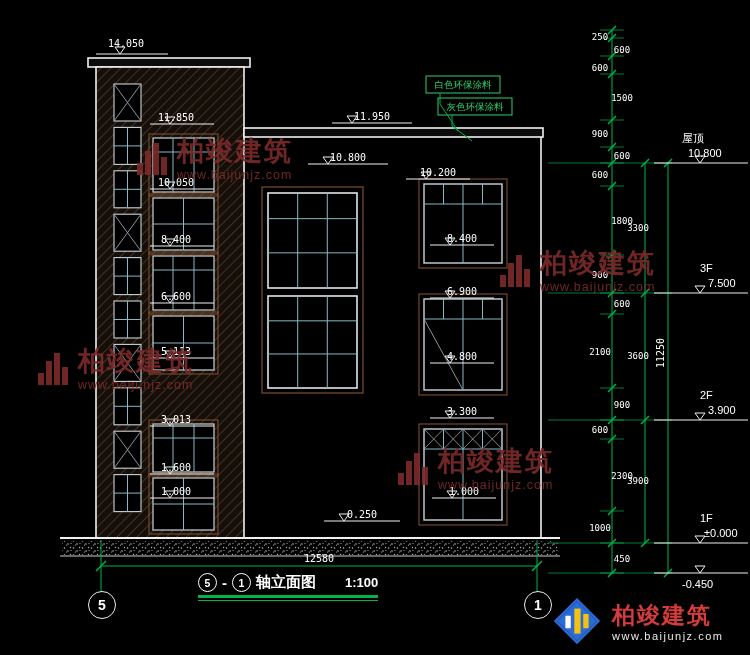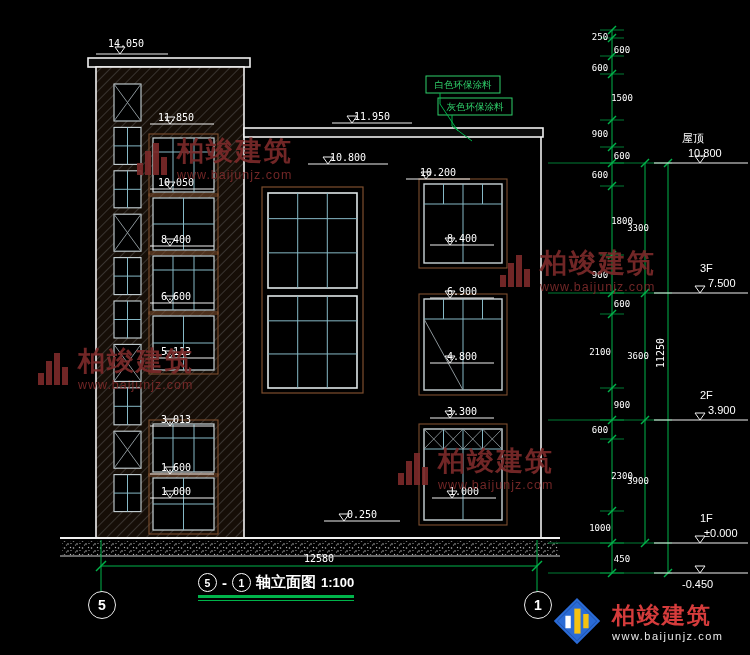--- a/index.html
+++ b/index.html
@@ -14,21 +14,21 @@
   text.ann{fill:#2fd06a;font-size:9.5px;text-anchor:middle;font-family:"Liberation Sans",sans-serif;}
   
   .bubble{position:absolute;width:26px;height:26px;border:1.6px solid #ececec;border-radius:50%;
     color:#fff;font-size:14px;font-weight:bold;display:flex;align-items:center;justify-content:center;}
   
   .title-block{position:absolute;left:198px;top:573px;color:#fff;display:flex;flex-direction:column;}
   .title-row{display:flex;align-items:center;gap:5px;font-weight:bold;font-size:15px;white-space:nowrap;}
   .mini-bubble{width:17px;height:17px;border:1.3px solid #fff;border-radius:50%;font-size:10.5px;
     font-weight:bold;display:flex;align-items:center;justify-content:center;flex:0 0 auto;}
   .title-sep{font-weight:bold;}
-  .title-scale{margin-left:0;font-size:13px;}
+  .title-scale{margin-left:24px;font-size:13px;}
   .title-underline{height:3px;background:#00b34a;margin-top:3px;}
   .title-underline2{height:1px;background:#00b34a;margin-top:2px;}
   
   .wm{position:absolute;display:flex;align-items:center;gap:8px;color:#7b2a2a;opacity:.92;}
   .wm svg{display:block;flex:0 0 auto;}
   .wm-text{display:flex;flex-direction:column;}
   .wm-brand{font-size:27px;font-weight:bold;letter-spacing:2px;line-height:1;}
   .wm-url{font-size:12.5px;letter-spacing:1px;margin-top:3px;}
   
   .corner{position:absolute;left:552px;top:596px;display:flex;align-items:center;gap:10px;}

